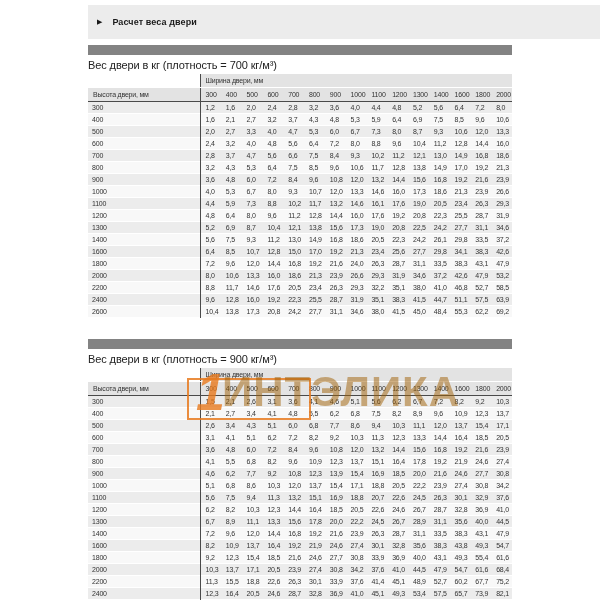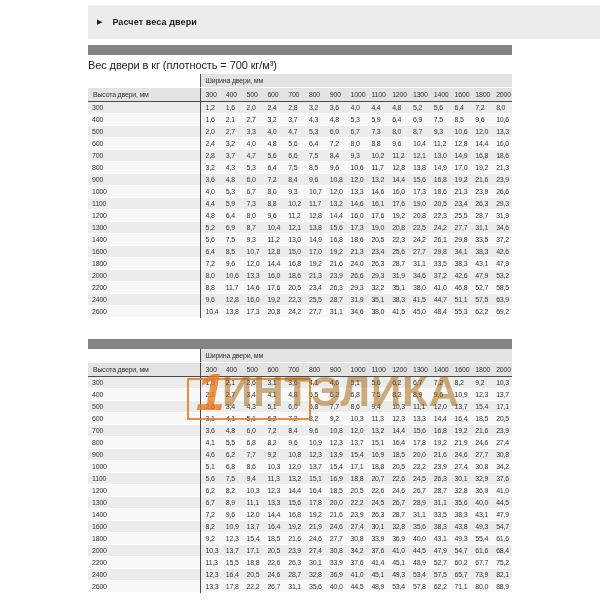--- a/index.html
+++ b/index.html
@@ -441,20 +441,21 @@
               <td>48,4</td>
               <td>55,3</td>
               <td>62,2</td>
               <td>69,2</td>
             </tr>
           </tbody>
         </table>
     </div>
     <div class="tbl-block">
       <div class="dark-bar"></div>
+      <div class="caption">Вес двери в кг (плотность = 900 кг/м³)</div>
       <table class="wt">
           <colgroup>
             <col class="c0">
             <col>
             <col>
             <col>
             <col>
             <col>
             <col>
             <col>

